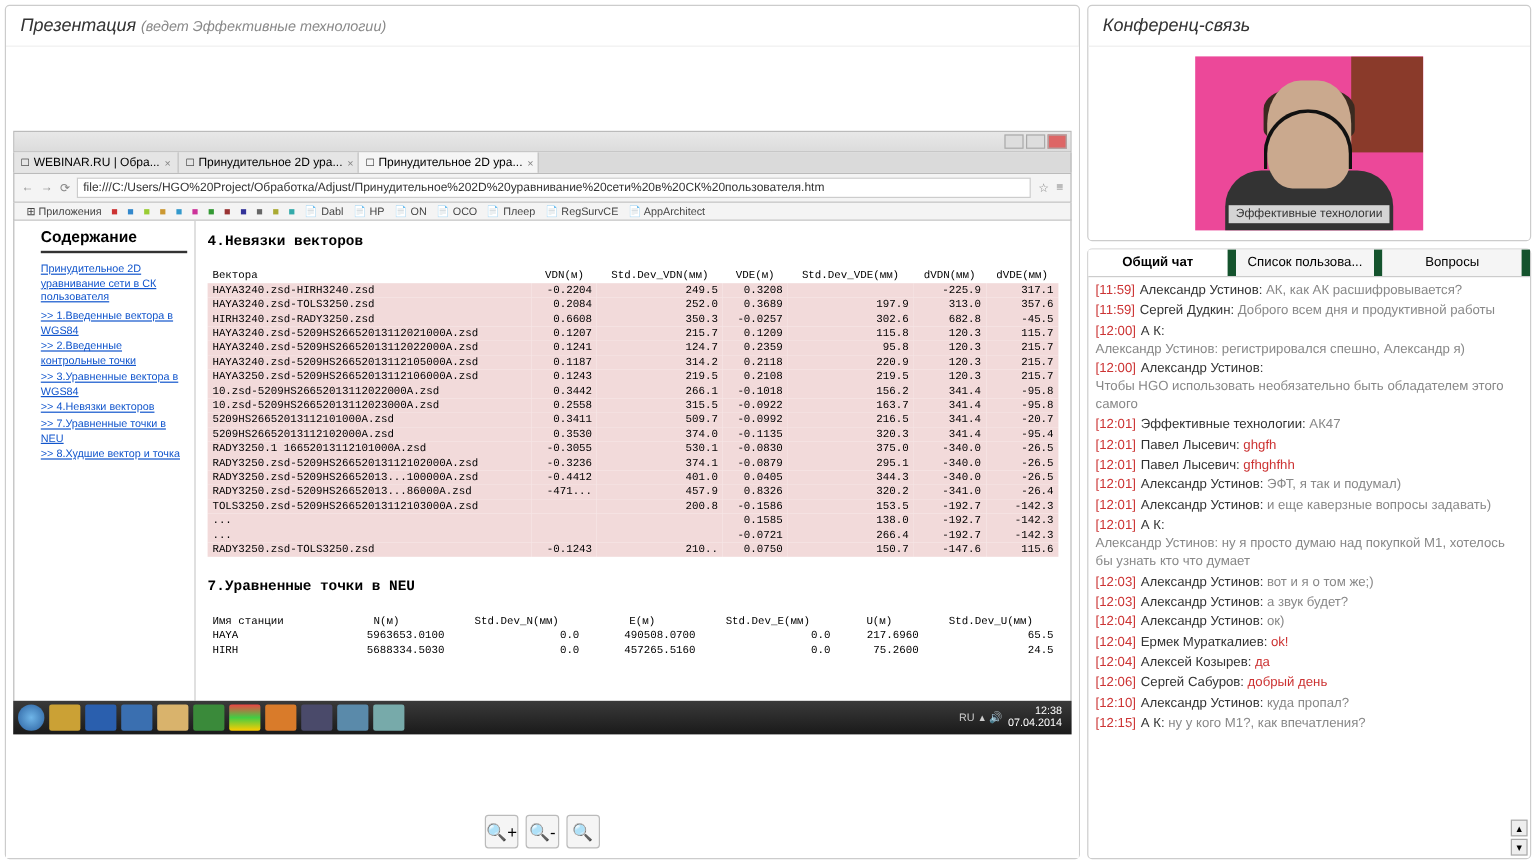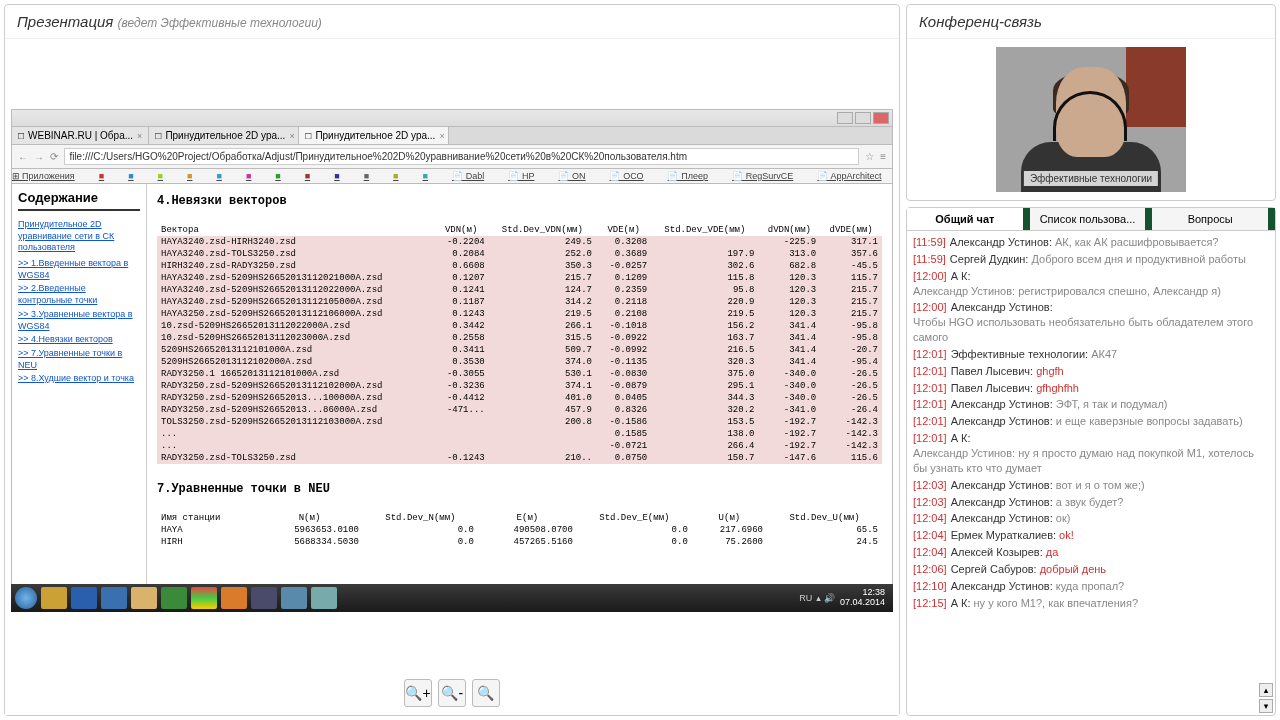--- a/index.html
+++ b/index.html
@@ -17,45 +17,45 @@
 .titlebar .winbtn.close { background:#d66;}
 .tabbar { display:flex; background:#dadada; font-size:10px; border-left:1px solid #bbb; border-right:1px solid #bbb;}
 .tab { padding:3px 6px; border-right:1px solid #bbb; background:#e5e5e5; display:flex; align-items:center; gap:4px; max-width:150px; white-space:nowrap; overflow:hidden;}
 .tab.active { background:#f5f5f5;}
 .tab .x { color:#888; font-size:9px;}
 .addrbar { display:flex; align-items:center; gap:6px; padding:3px 6px; background:#f4f4f4; border:1px solid #bbb; font-size:10px;}
 .addrbar .navbtn { color:#888; }
 .addrbar .url { flex:1; background:#fff; border:1px solid #ccc; padding:2px 4px; font-size:10px; color:#333; white-space:nowrap; overflow:hidden;}
 .addrbar .star { color:#888;}
 .addrbar .menu { color:#888;}
-.bookmarks { display:flex; gap:24px; padding:2px 0; background:#f4f4f4; border-left:1px solid #bbb; border-right:1px solid #bbb; border-bottom:1px solid #bbb; font-size:9px; color:#444; white-space:nowrap; overflow:hidden;text-decoration:underline;}
+.bookmarks { display:flex; gap:8px; padding:2px 10px; background:#f4f4f4; border-left:1px solid #bbb; border-right:1px solid #bbb; border-bottom:1px solid #bbb; font-size:9px; color:#444; white-space:nowrap; overflow:hidden;}
 .bookmarks span { display:inline-flex; align-items:center; gap:2px;}
 .page-content { display:flex; border-left:1px solid #bbb; border-right:1px solid #bbb; height:400px; overflow:hidden; background:#fff;}
-.toc { width:135px; padding:6px; font-size:10px; border-right:1px solid #ccc;}
+.toc { width:135px; padding:6px; font-size:10px; border-right:1px solid #ccc;margin-left:16px;}
 .toc h3 { font-size:13px; font-weight:bold; margin-bottom:8px; border-bottom:2px solid #333; padding-bottom:4px;}
 .toc a { color:#15c; text-decoration:underline; display:block; margin:2px 0; font-size:9px; line-height:1.3;}
 .main-doc { flex:1; padding:6px 10px; font-family: 'Courier New', monospace; font-size:10px; overflow:hidden;}
 .main-doc h4 { font-size:12px; font-weight:bold; margin:4px 0 8px;}
 .data-table { width:100%; font-size:9px; border-collapse:collapse;margin-top:16px;}
 .data-table th { text-align:center; padding:1px 4px; font-weight:normal;}
 .data-table th:first-child { text-align:left;}
 .data-table td { padding:1px 4px; text-align:right; white-space:nowrap;}
 .data-table td:first-child { text-align:left;font-family:Liberation Mono, monospace;}
 .data-table tbody tr { background:#f2dada;}
 .taskbar { height:28px; background:linear-gradient(#3a3a3a,#1a1a1a); margin:0 6px; display:flex; align-items:center; padding:0 4px; gap:4px;}
 .taskbar .tb-icon { width:26px; height:22px; background:#444; border-radius:2px;}
 .taskbar .tb-start { background: radial-gradient(circle,#6fb5e8,#2a5f9e); border-radius:50%; width:22px; height:22px;}
 .taskbar .spacer { flex:1;}
 .taskbar .clock { color:#fff; font-size:9px; text-align:right; line-height:1.1; padding-right:4px;}
 .taskbar .tray { color:#ccc; font-size:9px; display:flex; gap:4px; align-items:center;}
 .zoom-controls { position:absolute; bottom:8px; left:50%; transform:translateX(-50%); display:flex; gap:6px;}
 .zoom-btn { width:28px; height:28px; border:1px solid #bbb; background:#f5f5f5; border-radius:3px; display:flex; align-items:center; justify-content:center; font-size:14px; cursor:pointer;}
 .conf-panel { border:1px solid #ccc; border-radius:4px; }
 .video-area { padding:8px; display:flex; justify-content:center;}
-.video-mock { width:190px; height:145px; background:#a3a3a3; position:relative; overflow:hidden;}
+.video-mock { width:190px; height:145px; background:#ec4899; position:relative; overflow:hidden;}
 .video-mock .face { position:absolute; left:50%; top:45%; transform:translate(-50%,-50%); width:70px; height:90px; background:#caa98e; border-radius:40% 40% 30% 30%;}
 .video-mock .hair { position:absolute; left:50%; top:18%; transform:translateX(-50%); width:76px; height:44px; background:#3a2a20; border-radius:40% 40% 20% 20%;}
 .video-mock .headset { position:absolute; left:30%; top:30%; width:74px; height:50px; border:3px solid #111; border-bottom:none; border-radius:40px 40px 0 0;}
 .video-mock .body { position:absolute; bottom:0; left:50%; transform:translateX(-50%); width:140px; height:50px; background:#333; border-radius:30px 30px 0 0;}
 .video-mock .bg1 { position:absolute; right:0; top:0; width:60px; height:80px; background:#8a3a2a;}
 .video-mock .caption { position:absolute; bottom:6px; left:50%; transform:translateX(-50%); background:rgba(230,230,230,0.9); color:#333; font-size:10px; padding:2px 6px; white-space:nowrap;}
 .chat-panel { border:1px solid #ccc; border-radius:4px; flex:1; display:flex; flex-direction:column; min-height:0;}
 .chat-tabs { display:flex; font-size:11px; border-bottom:1px solid #ccc;}
 .chat-tab { flex:1; text-align:center; padding:5px 2px; border-right:7px solid #14532d; background:#f5f5f5; cursor:pointer; white-space:nowrap; overflow:hidden;}
 .chat-tab.active { background:#fff; font-weight:bold;}

